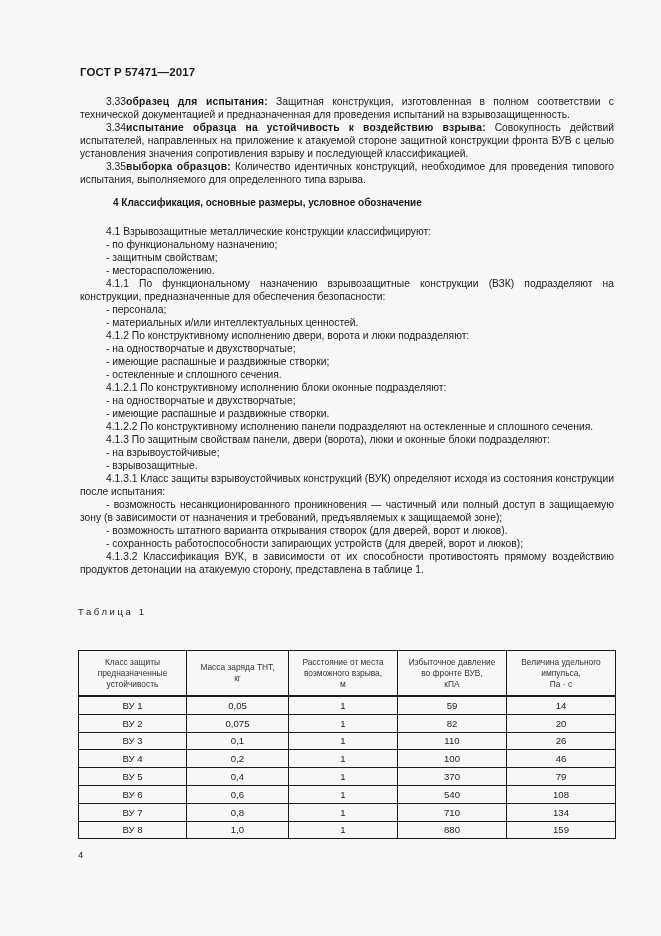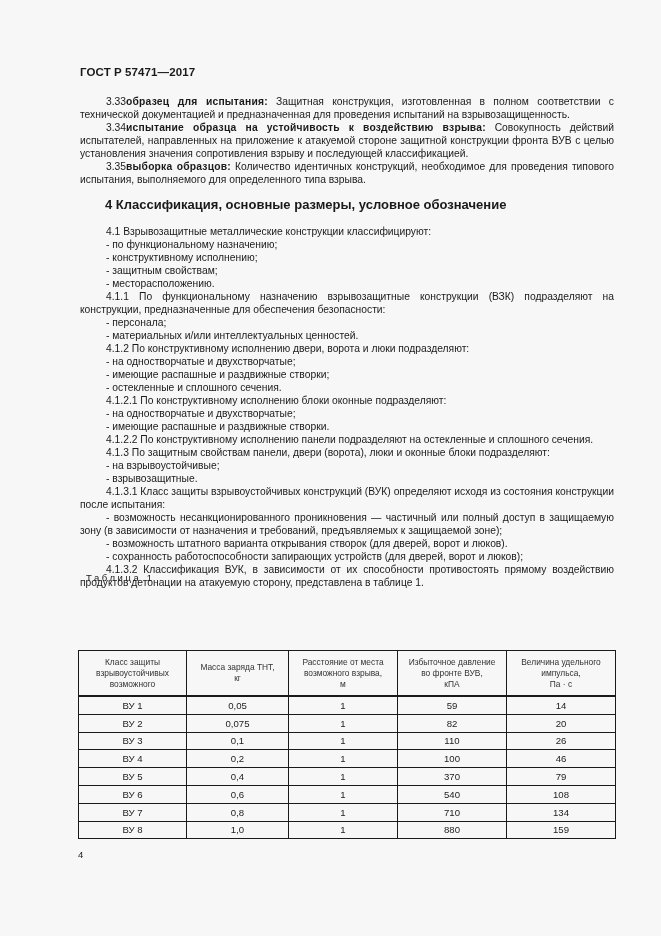--- a/index.html
+++ b/index.html
@@ -37,33 +37,32 @@
   }
   .term {
     font-weight: bold;
     letter-spacing: 0.2px;
     margin-top: 48px;
   }
   .num {
   }
   .section-heading {
     position: absolute;
-    left: 105px;
+    left: 113px;
     top: 197px;
-    font-size: 13px;
+    font-size: 10px;
     font-weight: bold;
     white-space: nowrap;
   }
   .table-caption {
     position: absolute;
     left: 78px;
-    top: 572px;
+    top: 606px;
     font-size: 9.5px;
     letter-spacing: 2.6px;
-    margin-left: 8px;
   }
   table.data-table {
     position: absolute;
     left: 78px;
     top: 650px;
     width: 537px;
     border-collapse: collapse;
     font-size: 9.6px;
     table-layout: fixed;
   }
@@ -107,21 +106,20 @@
   <p class="para"><span class="num">3.33</span><span class="term">образец для испытания:</span><span> Защитная конструкция, изготовленная в полном соответствии с технической документацией и предназначенная для проведения испытаний на взрывозащищенность.</span></p>
   <p class="para"><span class="num">3.34</span><span class="term">испытание образца на устойчивость к воздействию взрыва:</span><span> Совокупность действий испытателей, направленных на приложение к атакуемой стороне защитной конструкции фронта ВУВ с целью установления значения сопротивления взрыву и последующей классификацией.</span></p>
   <p class="para"><span class="num">3.35</span><span class="term">выборка образцов:</span><span> Количество идентичных конструкций, необходимое для проведения типового испытания, выполняемого для определенного типа взрыва.</span></p>
 </div>
 
 <div class="section-heading">4  Классификация, основные размеры, условное обозначение</div>
 
 <div class="body-block" style="top:225px;">
   <p class="para">4.1  Взрывозащитные металлические конструкции классифицируют:</p>
   <p class="para">- по функциональному назначению;</p>
-  <p class="para">- конструктивному исполнению;</p>
   <p class="para">- защитным свойствам;</p>
   <p class="para">- месторасположению.</p>
   <p class="para">4.1.1 По функциональному назначению взрывозащитные конструкции (ВЗК) подразделяют на конструкции, предназначенные для обеспечения безопасности:</p>
   <p class="para">- персонала;</p>
   <p class="para">- материальных и/или интеллектуальных ценностей.</p>
   <p class="para">4.1.2  По конструктивному исполнению двери, ворота и люки подразделяют:</p>
   <p class="para">- на одностворчатые и двухстворчатые;</p>
   <p class="para">- имеющие распашные и раздвижные створки;</p>
   <p class="para">- остекленные и сплошного сечения.</p>
   <p class="para">4.1.2.1  По конструктивному исполнению блоки оконные подразделяют:</p>
@@ -145,22 +143,22 @@
     <col style="width:108px">
     <col style="width:102px">
     <col style="width:109px">
     <col style="width:109px">
     <col style="width:109px">
   </colgroup>
   <thead>
     <tr>
       <th>
         <span class="hdr-line">Класс защиты</span>
-        <span class="hdr-line">взрывоустойчивых</span>
-        <span class="hdr-line">возможного</span>
+        <span class="hdr-line">предназначенные</span>
+        <span class="hdr-line">устойчивость</span>
       </th>
       <th>
         <span class="hdr-line">Масса заряда ТНТ,</span>
         <span class="hdr-line">кг</span>
       </th>
       <th>
         <span class="hdr-line">Расстояние от места</span>
         <span class="hdr-line">возможного взрыва,</span>
         <span class="hdr-line">м</span>
       </th>

